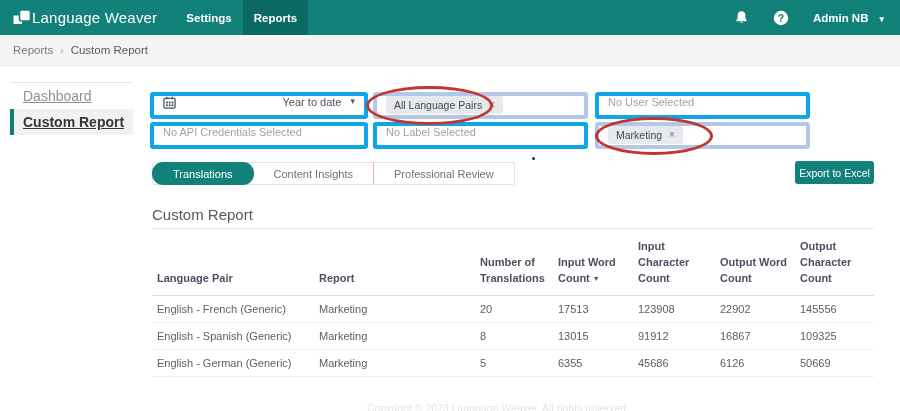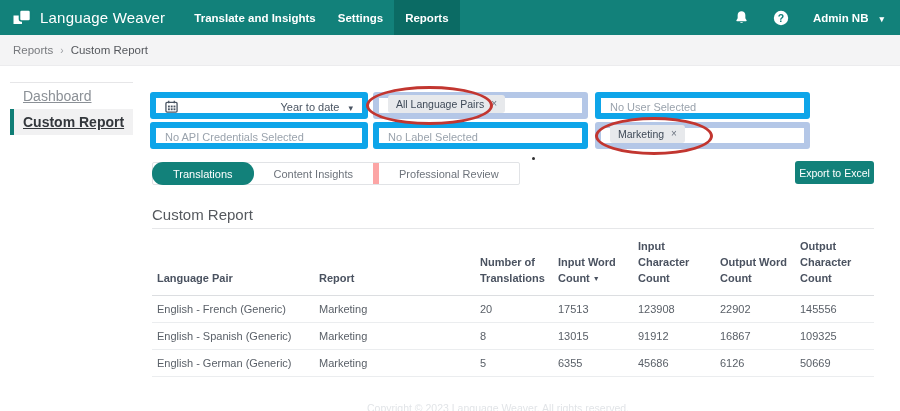--- a/index.html
+++ b/index.html
@@ -2,21 +2,21 @@
 <html><head>
 <meta charset="utf-8">
 <style>
   * { margin:0; padding:0; box-sizing:border-box; }
   html,body { background:#fff; }
   body { font-family:"Liberation Sans", sans-serif; }
   #app { position:relative; width:900px; height:411px; background:#ffffff; overflow:hidden; }
 
   
   .navbar { position:absolute; left:0; top:0; width:900px; height:35px; background:#12817a; display:flex; align-items:center; color:#fff; }
-  .brand { display:flex; align-items:center; gap:8px; padding-left:12px; height:100%; }
+  .brand { display:flex; align-items:center; gap:0; padding-left:12px; height:100%; }
   .brand-name { font-size:15px; font-weight:400; letter-spacing:.2px; white-space:nowrap; }
   .nav-items { display:flex; height:100%; margin-left:18px; }
   .nav-item { display:flex; align-items:center; padding:0 11px; font-size:11.5px; font-weight:700; cursor:pointer; white-space:nowrap; }
   .nav-item.active { background:#0b6b64; }
   .navbar-right { margin-left:auto; display:flex; align-items:center; gap:24px; padding-right:16px; }
   .icon-btn { display:flex; align-items:center; justify-content:center; cursor:pointer; }
   .user-menu { font-size:11.5px; font-weight:700; display:flex; align-items:center; gap:11px; cursor:pointer; }
   .user-caret { font-size:9px; position:relative; top:1px; }
 
   
@@ -27,43 +27,43 @@
   
   .sidebar { position:absolute; left:0; top:66px; width:133px; height:345px; background:#fff; }
   .sidebar-top-line { position:absolute; left:10px; right:0; top:16px; height:1px; background:#e6e6e8; }
   .side-item { position:absolute; left:10px; right:0; height:26px; display:flex; align-items:center; padding-left:13px; font-size:14px; color:#8b9096; cursor:pointer;text-decoration:underline; }
   .side-item.i0 { top:17px; }
   .side-item.i1 { top:43px; }
   .side-item.active { background:#f1f1f2; border-left:4px solid #0f7d75; padding-left:9px; color:#33373c; font-weight:700; }
 
   
   .filters { position:absolute; left:150px; top:92px; width:662px; height:57px; }
-  .fbox { position:absolute; height:27px; border:6px solid #0ea5e9; border-radius:3px; background:#fff; display:flex; align-items:flex-end; padding:0 9px; font-size:11px; color:#4a5563; cursor:pointer; }
+  .fbox { position:absolute; height:27px; border:4px solid #0ea5e9; border-radius:3px; background:#fff; display:flex; align-items:flex-start; padding:0 9px; font-size:11px; color:#4a5563; cursor:pointer; }
   .fbox.blue { border-color:#b4c7e7; }
   .fb-date { left:0; top:0; width:218px; }
   .fb-langs { left:223px; top:0; width:215px; }
   .fb-user { left:445px; top:0; width:215px; }
   .fb-api { left:0; top:30px; width:218px; }
   .fb-label { left:223px; top:30px; width:215px; }
   .fb-group { left:445px; top:30px; width:215px; }
   .placeholder { color:#9aa3ad; }
   .spacer { flex:1; }
   .dd-caret { font-size:9px; color:#4a5563; margin-left:9px; position:relative; top:0px; }
-  .tag { display:inline-flex; align-items:center; gap:7px; background:#e7e9ec; border-radius:3px; padding:3px 8px; font-size:10.5px; color:#3f4a58; white-space:nowrap;margin-top:44px; }
+  .tag { display:inline-flex; align-items:center; gap:7px; background:#e7e9ec; border-radius:3px; padding:3px 8px; font-size:10.5px; color:#3f4a58; white-space:nowrap; }
   .tag-x { font-size:10px; color:#6b7480; cursor:pointer; line-height:1; }
 
   
   .annot { position:absolute; border:3px solid #c23630; border-radius:50%; pointer-events:none; }
   .annot.a1 { left:366px; top:86px; width:127px; height:39px; }
   .annot.a2 { left:595px; top:117px; width:118px; height:38px; }
   .stray-dot { position:absolute; left:532px; top:157px; width:3px; height:3px; border-radius:50%; background:#2f2f31; }
 
   
   .tabs { position:absolute; left:152px; top:162px; height:23px; display:flex; border:1px solid #e1e3e6; background:#fff; border-radius:2px; }
-  .tab { display:flex; align-items:center; padding:0 20px; font-size:11px; color:#6d737b; border-right:6px solid #fca5a5; cursor:pointer; white-space:nowrap; }
+  .tab { display:flex; align-items:center; padding:0 20px; font-size:11px; color:#6d737b; border-right:1px solid #fca5a5; cursor:pointer; white-space:nowrap; }
   .tab:last-child { border-right:none; }
   .tab.active { background:#12817a; color:#fff; border-radius:11px; margin:-1px 0 -1px -1px; border-right:none; padding:0 21px; }
   .export-btn { position:absolute; left:795px; top:161px; width:79px; height:23px; background:#12817a; color:#fff; font-size:10.5px; border:none; border-radius:3px; display:flex; align-items:center; justify-content:center; cursor:pointer; white-space:nowrap; }
 
   
   .report-title { position:absolute; left:152px; top:206px; font-size:15px; color:#55595e; font-weight:400; }
   .title-rule { position:absolute; left:152px; top:228px; width:722px; height:1px; background:#e6e7e9; }
   .table-wrap { position:absolute; left:152px; top:233px; width:722px; }
   table { width:722px; border-collapse:collapse; table-layout:fixed; font-size:11px; color:#5a6068; }
   col.c0{width:162px} col.c1{width:161px} col.c2{width:78px} col.c3{width:80px} col.c4{width:82px} col.c5{width:80px} col.c6{width:79px}
@@ -85,21 +85,20 @@
 
   <div class="navbar">
     <div class="brand">
       <svg class="svg-icon" width="20" height="18" viewBox="0 0 20 18">
         <rect x="1.5" y="6.5" width="8.5" height="8.5" fill="#ffffff"></rect>
         <rect x="7.5" y="1" width="11" height="11" rx="2" fill="#ffffff" stroke="#12817a" stroke-width="1.6"></rect>
       </svg>
       <span class="brand-name">Language Weaver</span>
     </div>
     <div class="nav-items">
-      <div class="nav-item">Translate and Insights</div>
       <div class="nav-item">Settings</div>
       <div class="nav-item active">Reports</div>
     </div>
     <div class="navbar-right">
       <span class="icon-btn">
         <svg class="svg-icon" width="15" height="16" viewBox="0 0 16 17">
           <path fill="#ffffff" d="M8 1.2c-2.3 0-4.1 1.8-4.1 4.1v3.4L2.6 10.9c-.3.4 0 1 .5 1h9.8c.5 0 .8-.6.5-1l-1.3-2.2V5.3C12.1 3 10.3 1.2 8 1.2z"></path>
           <path fill="#ffffff" d="M6.5 12.9a1.6 1.6 0 0 0 3 0z"></path>
         </svg>
       </span>

